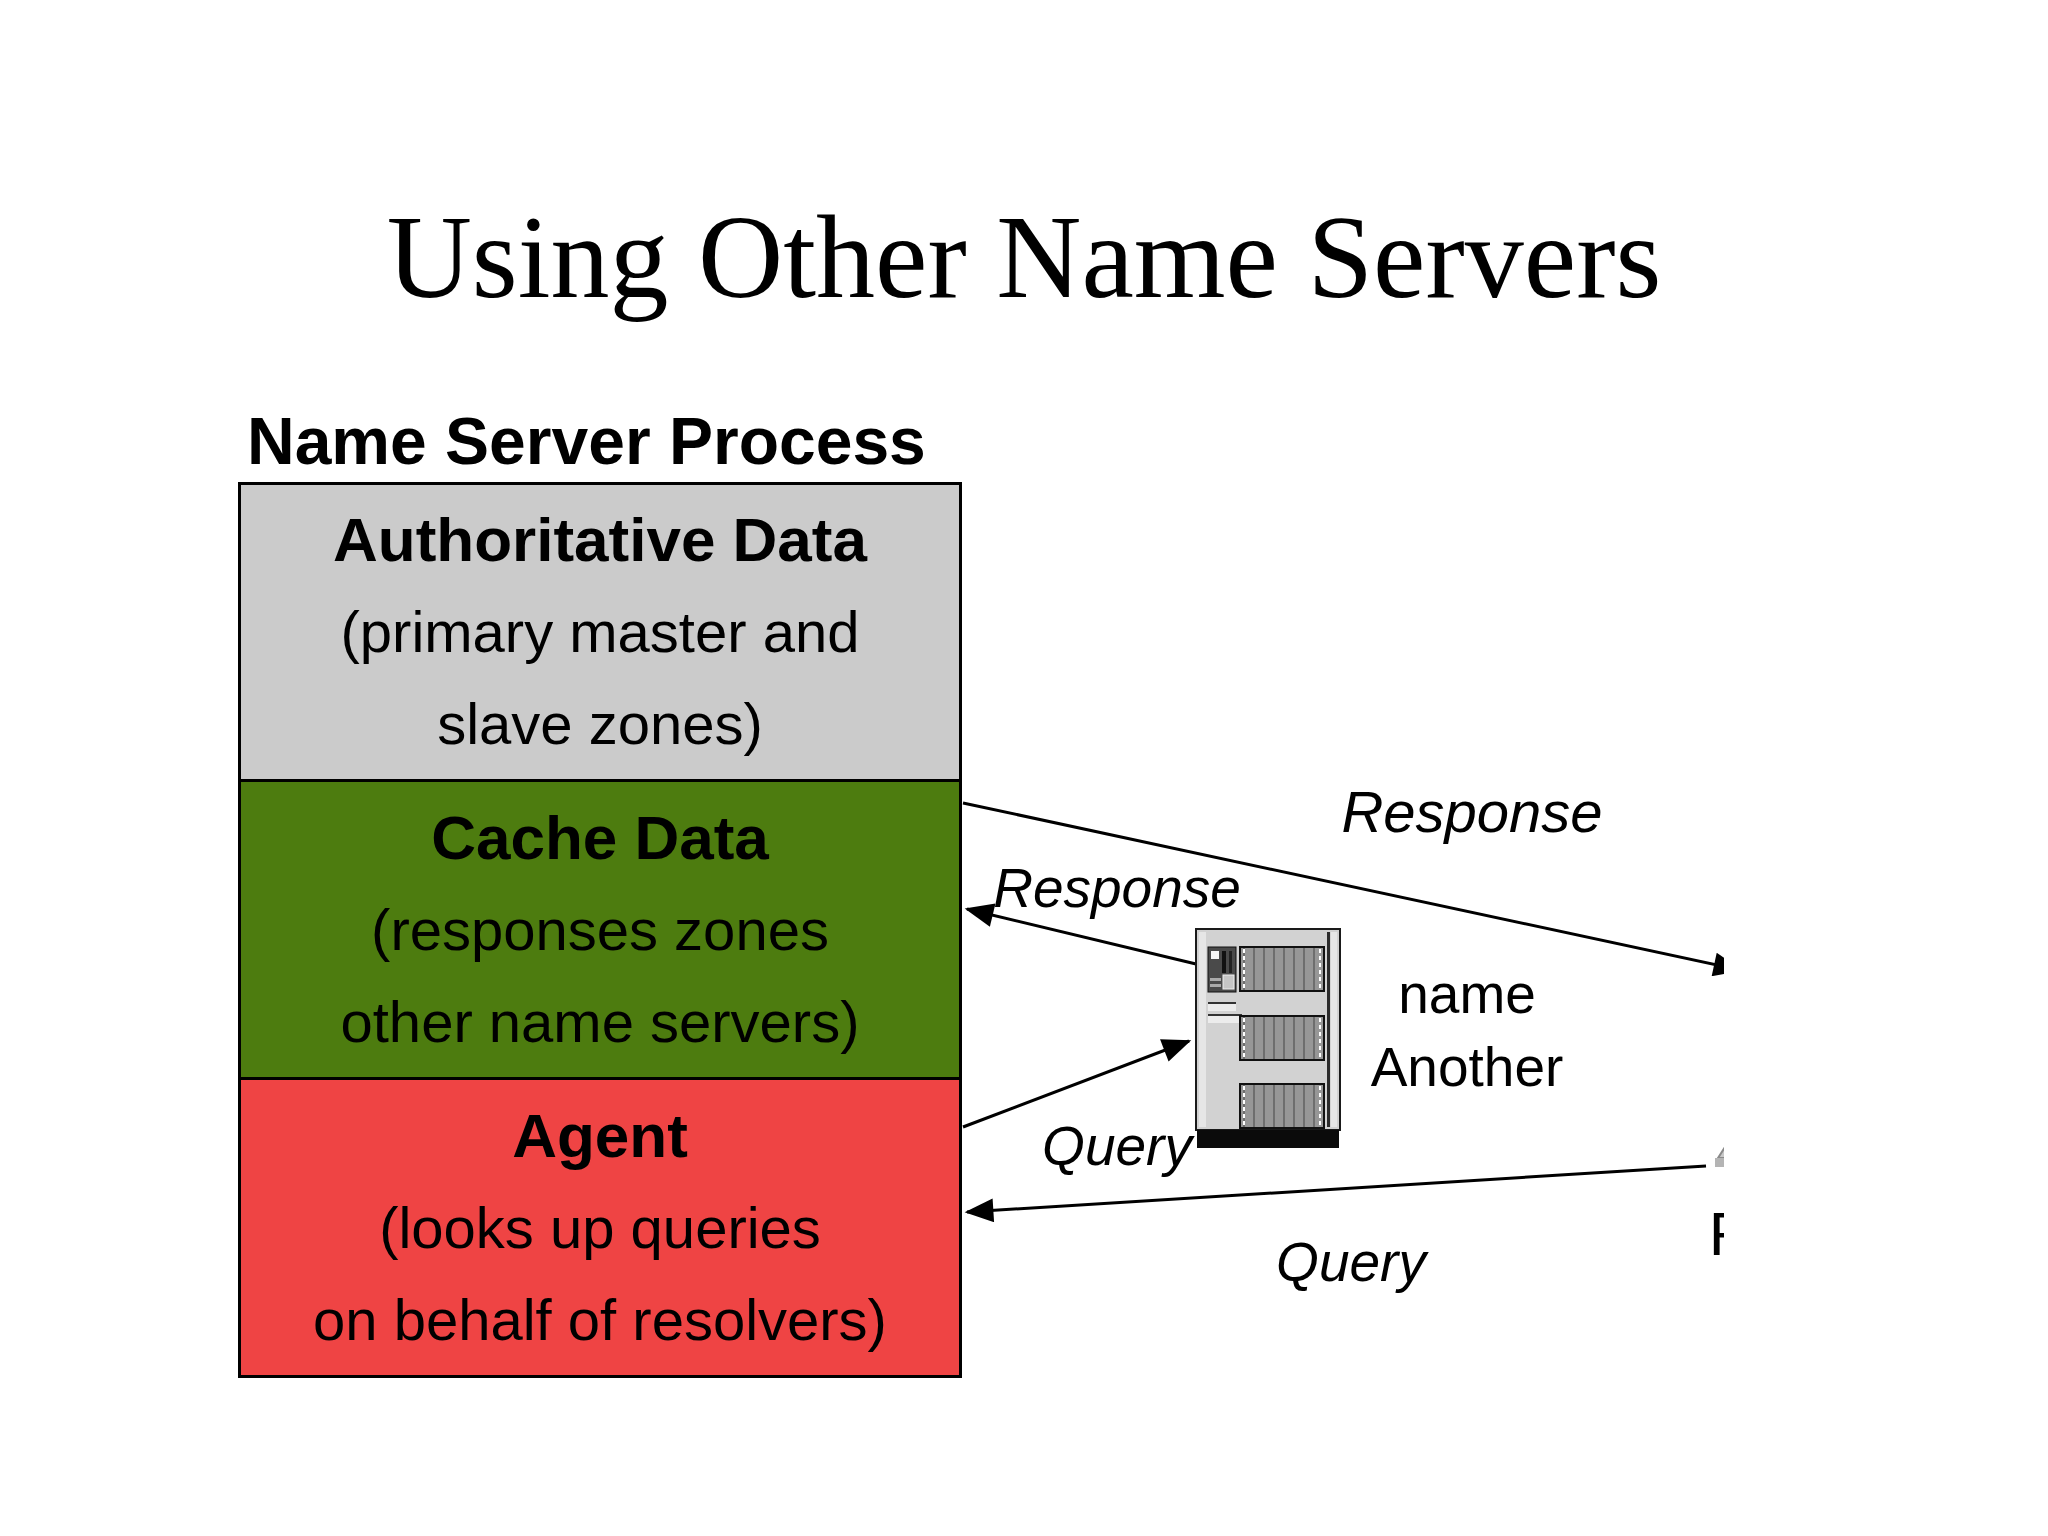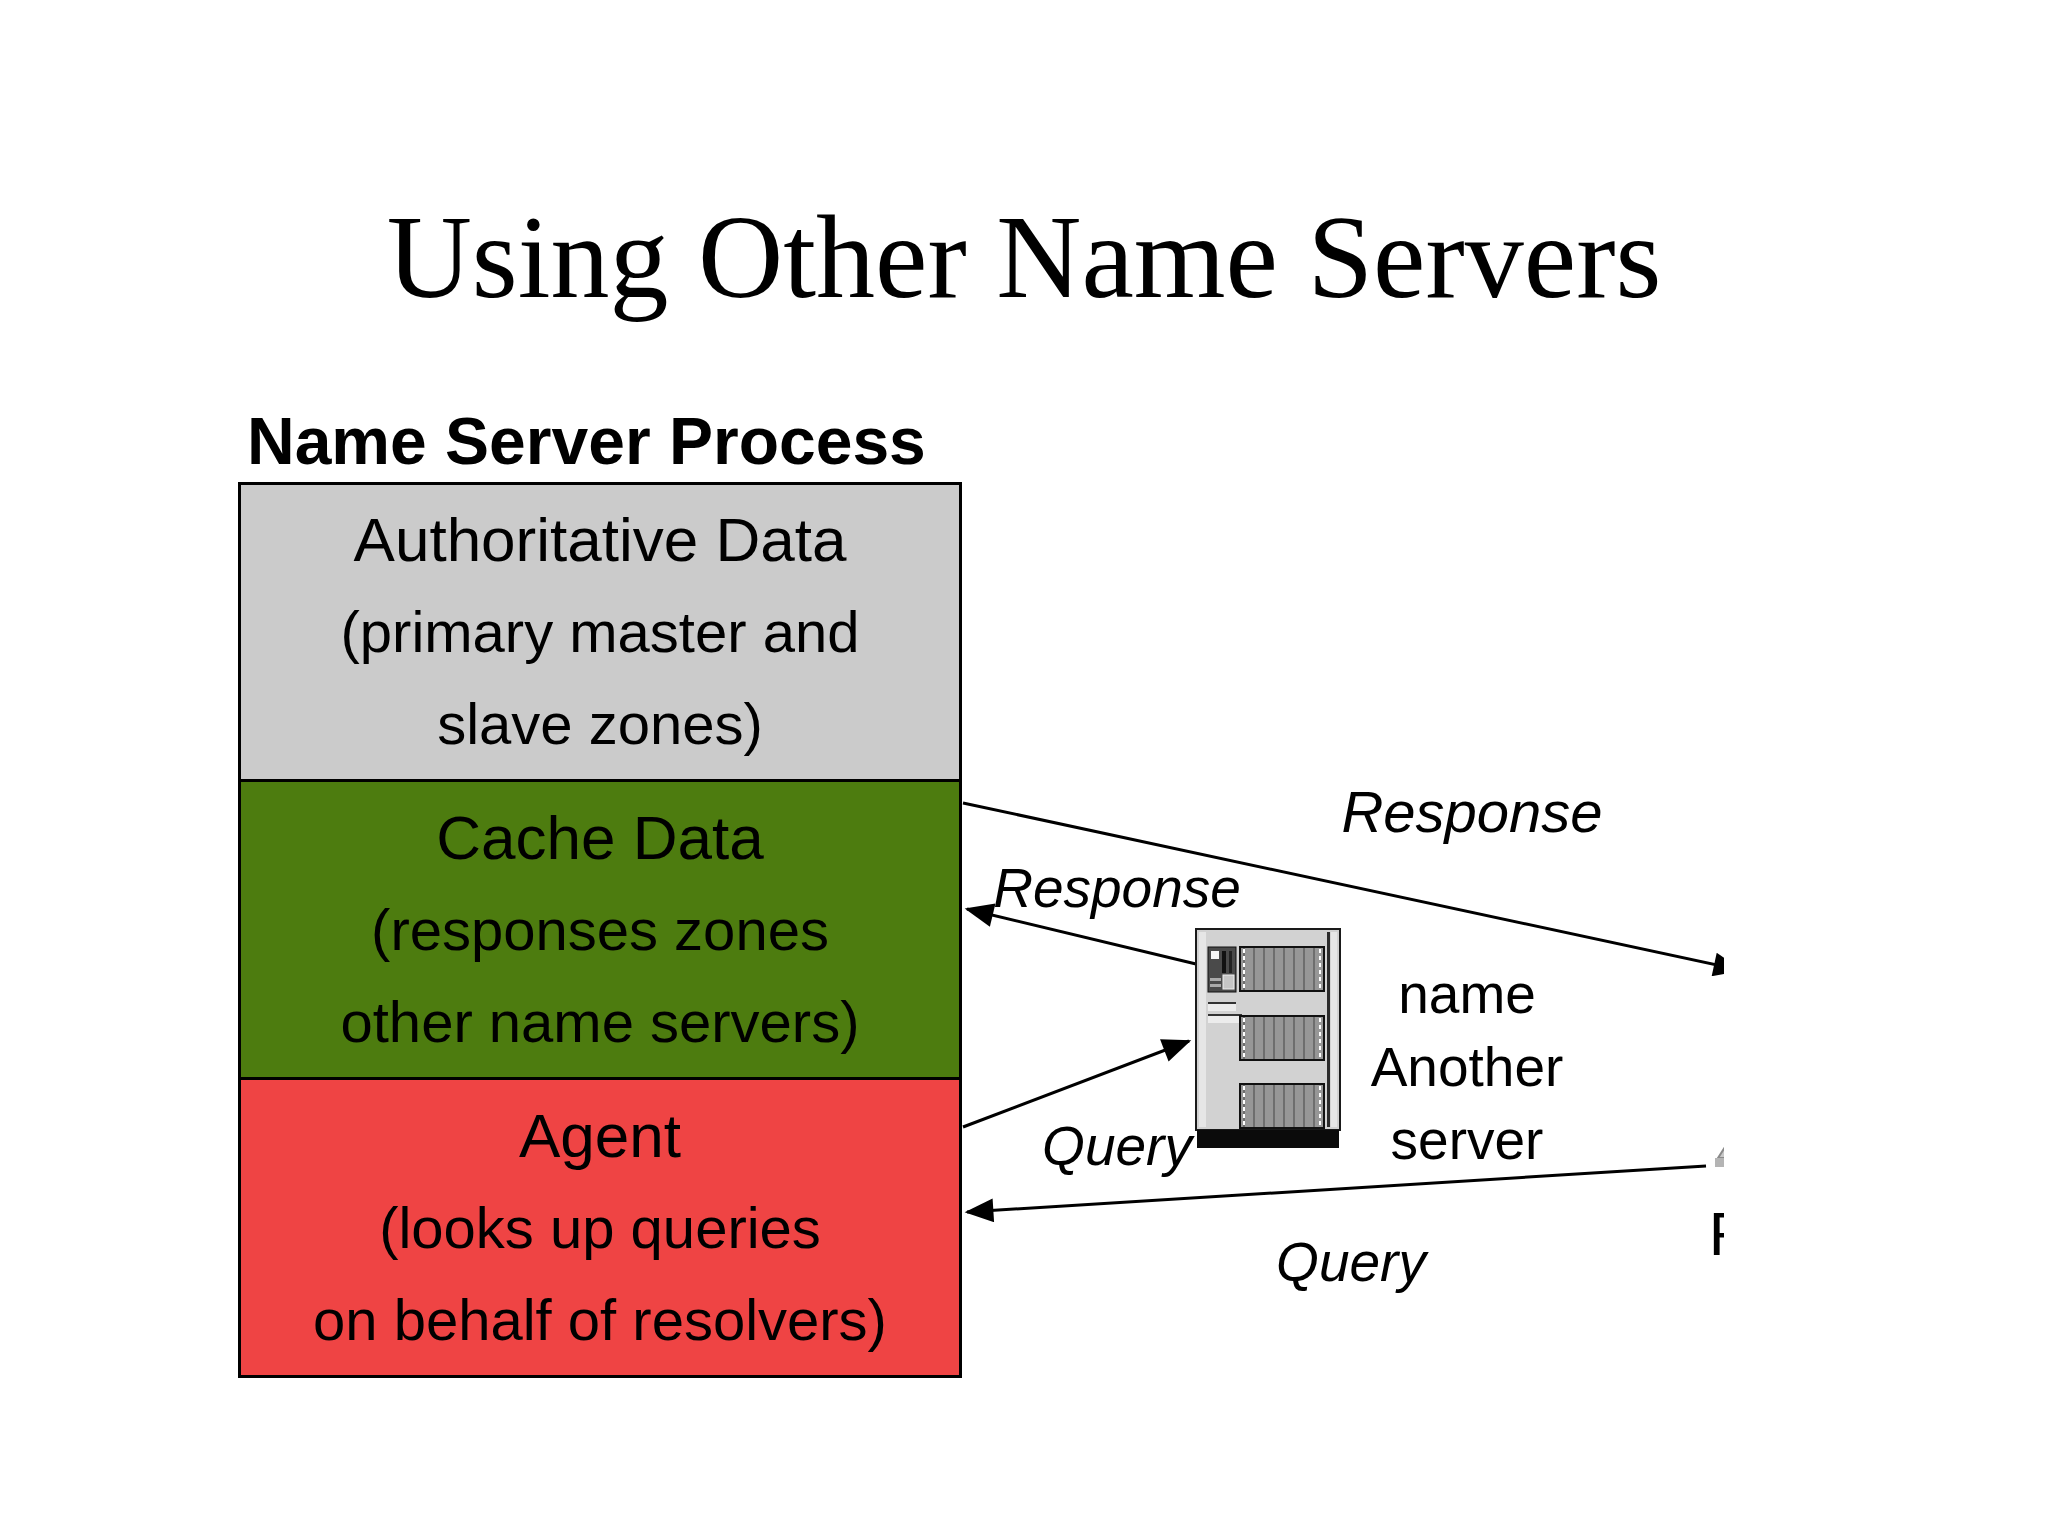--- a/index.html
+++ b/index.html
@@ -16,21 +16,21 @@
     letter-spacing:0px;
   }
   #process-box{
     position:absolute;left:238px;top:482px;width:724px;height:896px;
     border:3px solid #000;box-sizing:border-box;
   }
   .sec{
     width:100%;box-sizing:border-box;display:flex;flex-direction:column;
     justify-content:center;align-items:center;text-align:center;
   }
-  .sec .hd{font-size:62px;font-weight:normal;line-height:92px;}
+  .sec .hd{font-size:62px;font-weight:bold;line-height:92px;}
   .sec .ln{font-size:58px;line-height:92px;}
   #sec-auth{height:294px;}
   #sec-cache{height:298px;border-top:3px solid #000;}
   #sec-agent{height:298px;border-top:3px solid #000;}
   .flabel{
     position:absolute;width:400px;text-align:center;font-size:55px;font-style:italic;line-height:1.1;
   }
   #lbl-response-upper{left:1272px;top:780px;font-size:58px;}
   #lbl-response-lower{left:917px;top:858px;}
   #lbl-query-upper{left:917px;top:1116px;}
@@ -128,21 +128,20 @@
       <line x1="125" y1="90" x2="125" y2="130" stroke="#fff" stroke-width="2" stroke-dasharray="4 3"></line>
       <line x1="49" y1="158" x2="49" y2="198" stroke="#fff" stroke-width="2" stroke-dasharray="4 3"></line>
       <line x1="125" y1="158" x2="125" y2="198" stroke="#fff" stroke-width="2" stroke-dasharray="4 3"></line>
     </g>
     <rect x="2" y="202" width="142" height="18" fill="#0b0b0b"></rect>
   </svg>
 
   <div id="lbl-another">
     <div>name</div>
     <div>Another</div>
-    <div>server</div>
   </div>
 
   <svg id="resolver-icon" width="200" height="205" viewBox="0 0 200 205" xmlns="http://www.w3.org/2000/svg">
     <g>
       <rect x="37" y="5" width="130" height="98" rx="10" fill="#c9c9c9" stroke="#909090" stroke-width="2"></rect>
       <rect x="48" y="15" width="109" height="72" fill="#080808" stroke="#4a4a4a" stroke-width="3"></rect>
       <rect x="145" y="90" width="13" height="8" fill="#3a3a3a"></rect>
     </g>
     <g>
       <rect x="68" y="103" width="70" height="10" fill="#ababab"></rect>

